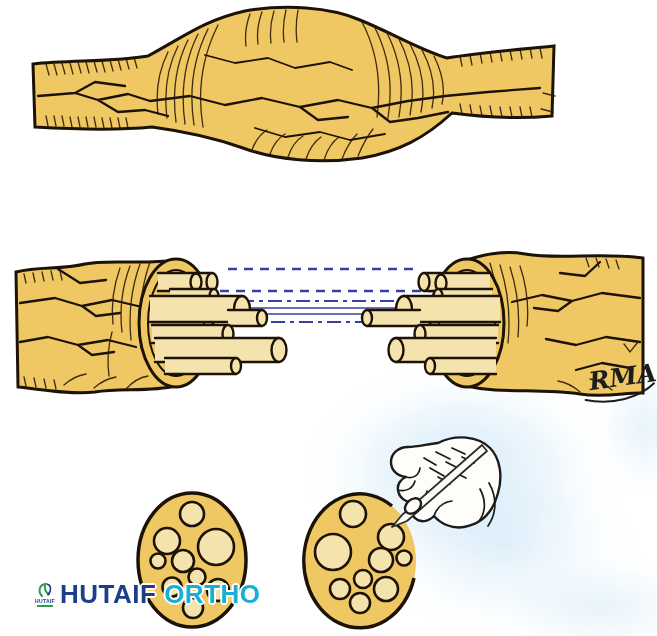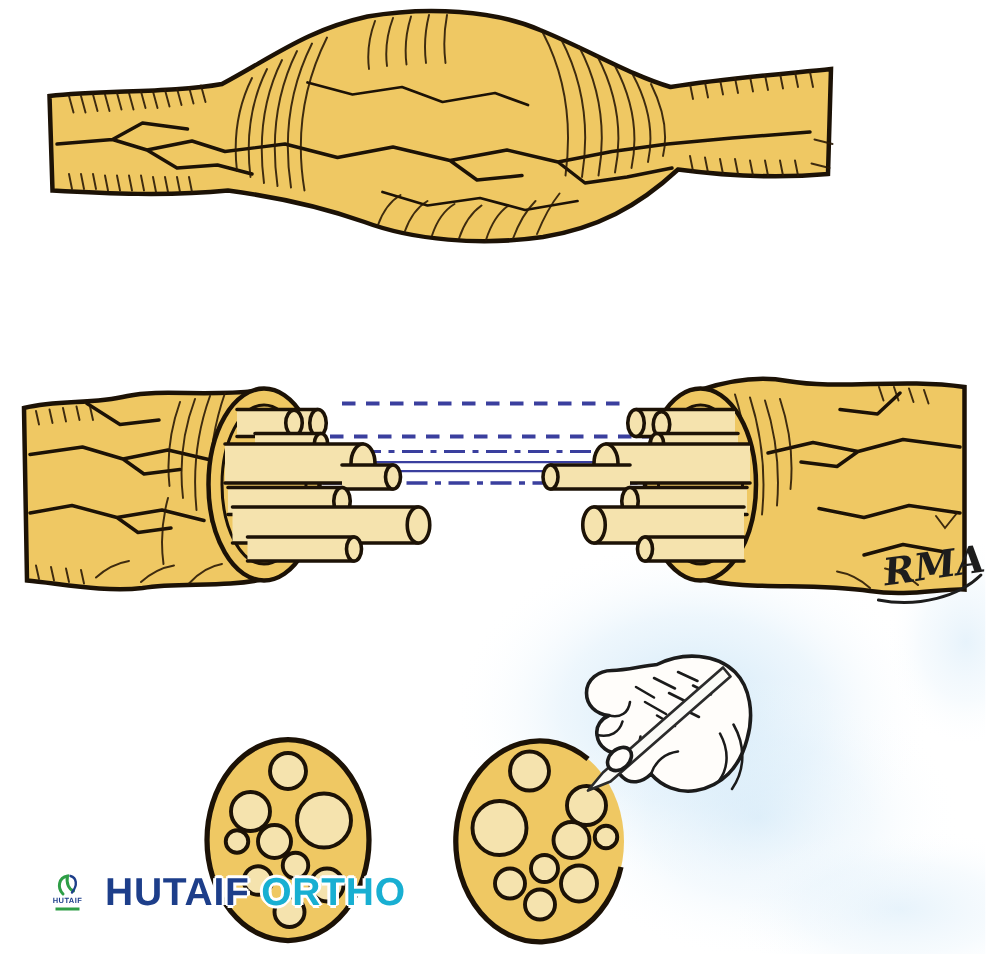--- a/index.html
+++ b/index.html
@@ -18,21 +18,21 @@
   .cap{fill:var(--fascicle-fill);stroke:var(--outline);stroke-width:2.4;}
   .align{stroke:var(--align-line);fill:none;}
   .fasc{fill:var(--fascicle-fill);stroke:var(--outline);stroke-width:2.6;}
   .oval{fill:var(--nerve-fill);}
   .oval-stroke{fill:none;stroke:var(--outline);stroke-width:3.5;}
   .hand{fill:var(--hand-fill);stroke:#1b1b1b;stroke-width:2.4;stroke-linejoin:round;}
   .handline{fill:none;stroke:#1b1b1b;stroke-width:1.7;stroke-linecap:round;}
   .pen{fill:#FBFBF7;stroke:#2b2b2b;stroke-width:1.8;stroke-linejoin:round;}
   .sig{font-family:"DejaVu Serif",serif;font-style:italic;font-weight:bold;font-size:25px;fill:#1d1d1d;}
   .sigline{fill:none;stroke:#1d1d1d;stroke-width:2;stroke-linecap:round;}
-  .watermark{position:absolute;left:30px;top:581px;display:flex;align-items:flex-end;gap:10px;}
+  .watermark{position:absolute;left:30px;top:581px;display:flex;align-items:flex-end;}
   .wm-logo{width:30px;display:flex;flex-direction:column;align-items:center;}
   .wm-logo-text{font-size:5px;font-weight:bold;color:var(--wm-navy);letter-spacing:.3px;line-height:5px;}
   .wm-logo-rule{width:16px;height:2px;background:var(--logo-green);margin-top:1px;}
   .wm-text{font-weight:bold;font-size:26px;letter-spacing:.5px;line-height:26px;white-space:nowrap;
     text-shadow:-2px 0 0 #fff,2px 0 0 #fff,0 -2px 0 #fff,0 2px 0 #fff,-1px -1px 0 #fff,1px 1px 0 #fff,-1px 1px 0 #fff,1px -1px 0 #fff;}
   .wm-a{color:var(--wm-navy);}
   .wm-b{color:var(--wm-cyan);}
 </style>
 </head>
 <body>

